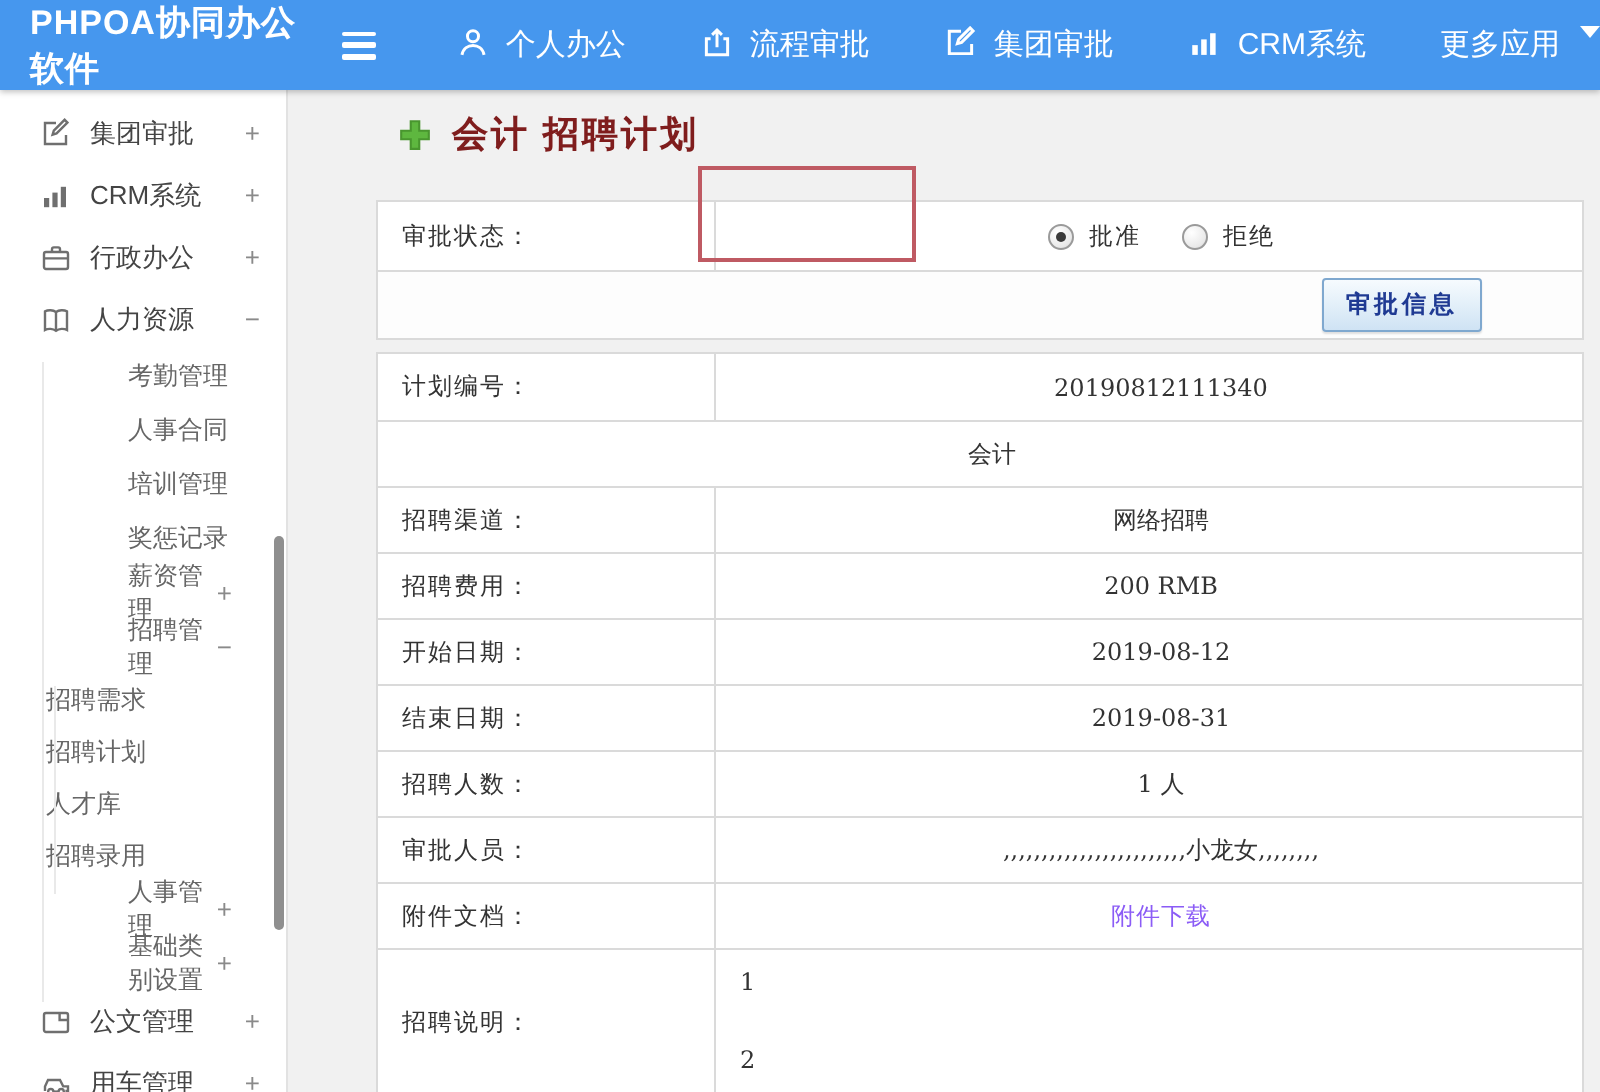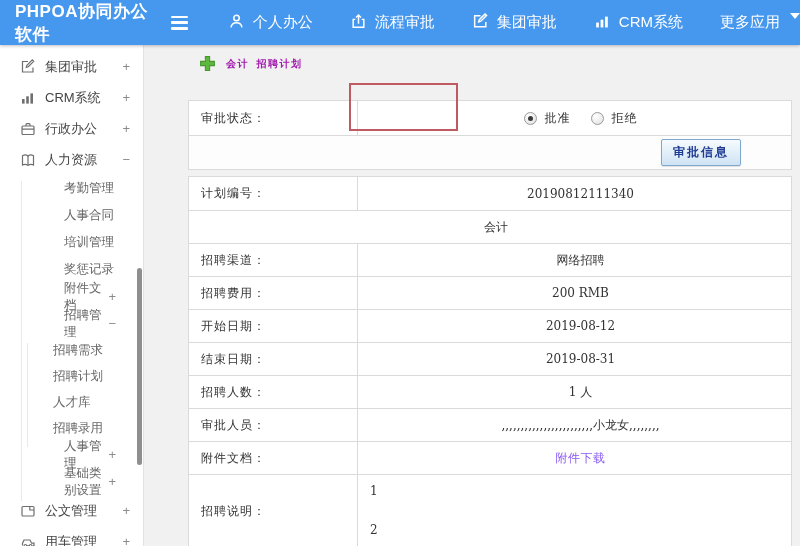--- a/index.html
+++ b/index.html
@@ -18,37 +18,37 @@
   .tico * { stroke:#fff; fill:none; stroke-width:1.4; }
   .tico .f { fill:#fff; stroke:none; }
   .caret { width:0; height:0; border-left:5px solid transparent; border-right:5px solid transparent; border-top:6px solid #fff; margin-left:2px; }
 
   
   .sidebar { position:absolute; top:45px; left:0; width:144px; height:501px; background:#fff;
              border-right:1px solid #e2e2e2; padding-top:6px; }
   .s-item { display:flex; align-items:center; color:#555; font-size:13px; cursor:pointer; position:relative; }
   .s-item.l1 { height:31px; padding-left:20px; color:#444; }
   .s-item.l2 { height:27px; padding-left:64px; font-size:12.5px; color:#666; }
-  .s-item.l3 { height:26px; padding-left:53px; font-size:12.5px; color:#666; }
+  .s-item.l3 { height:26px; padding-left:23px; font-size:12.5px; color:#666; }
   .s-ico { width:16px; height:16px; margin-right:9px; flex:0 0 16px; }
   .s-ico * { stroke:#6f6f6f; fill:none; stroke-width:1.2; }
   .s-ico .f { fill:#6f6f6f; stroke:none; }
   .s-marker { margin-left:auto; color:#8a8a8a; font-size:13px; }
   .l1 .s-marker { margin-right:13px; }
   .l2 .s-marker { margin-right:27px; }
   .guide { position:absolute; width:1px; background:#e9e9e9; }
   .guide-1 { left:21px; top:136px; height:320px; }
   .guide-2 { left:27px; top:298px; height:104px; }
   .s-scroll { position:absolute; left:137px; top:223px; width:5px; height:197px; background:#8f8f8f; border-radius:3px; cursor:pointer; }
 
   
   .main { position:absolute; left:145px; top:45px; width:655px; height:501px; background:#f1f1f1; }
   .title-row { position:absolute; left:54px; top:10px; display:flex; align-items:center; gap:10px; }
   .plus-ico { width:17px; height:17px; }
-  .page-title { font-family:Liberation Mono, monospace; font-size:10px; font-weight:bold; color:#a21caf; letter-spacing:1.5px; }
+  .page-title { font-family:Liberation Sans, sans-serif; font-size:18px; font-weight:bold; color:#7f1d1d; letter-spacing:1.5px; }
 
   .panel { position:absolute; left:43px; top:55px; width:604px; font-family:"DejaVu Serif","Liberation Serif",serif; font-size:12px; color:#333; }
   .tbl { background:#fff; border:1px solid #dadada; }
   .frow { display:flex; border-top:1px solid #dadada; min-height:33px; align-items:stretch; }
   .frow:first-child { border-top:none; }
   .fl { width:169px; border-right:1px solid #dadada; display:flex; align-items:center; padding-left:12px; letter-spacing:1px; }
   .fv { flex:1; display:flex; align-items:center; padding-left:12px;justify-content:center; }
   .row-status { height:34px; }
   .btn-row { height:34px; display:flex; align-items:center; justify-content:flex-end; padding-right:50px; background:#fdfdfd; border-top:1px solid #dadada; }
   .gap6 { height:6px; }
@@ -159,21 +159,21 @@
   <div class="s-item l2">
       <span>人事合同</span>
     </div>
   <div class="s-item l2">
       <span>培训管理</span>
     </div>
   <div class="s-item l2">
       <span>奖惩记录</span>
     </div>
   <div class="s-item l2">
-      <span>附件文档</span>
+      <span>薪资管理</span>
       <span class="s-marker">+</span>
     </div>
   <div class="s-item l2">
       <span>招聘管理</span>
       <span class="s-marker">−</span>
     </div>
   <div class="s-item l3">
       <span>招聘需求</span>
     </div>
   <div class="s-item l3">

